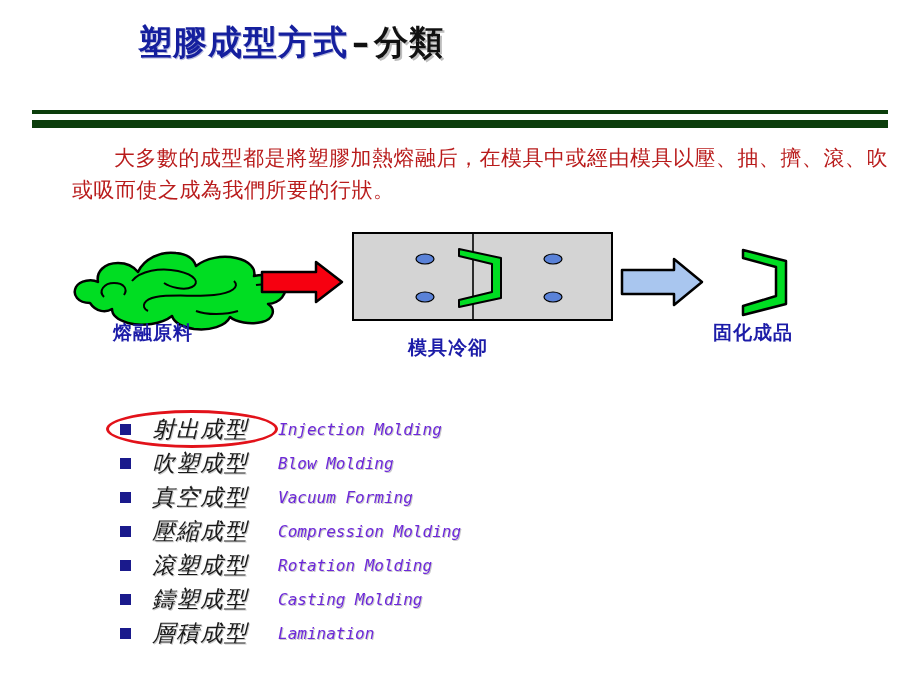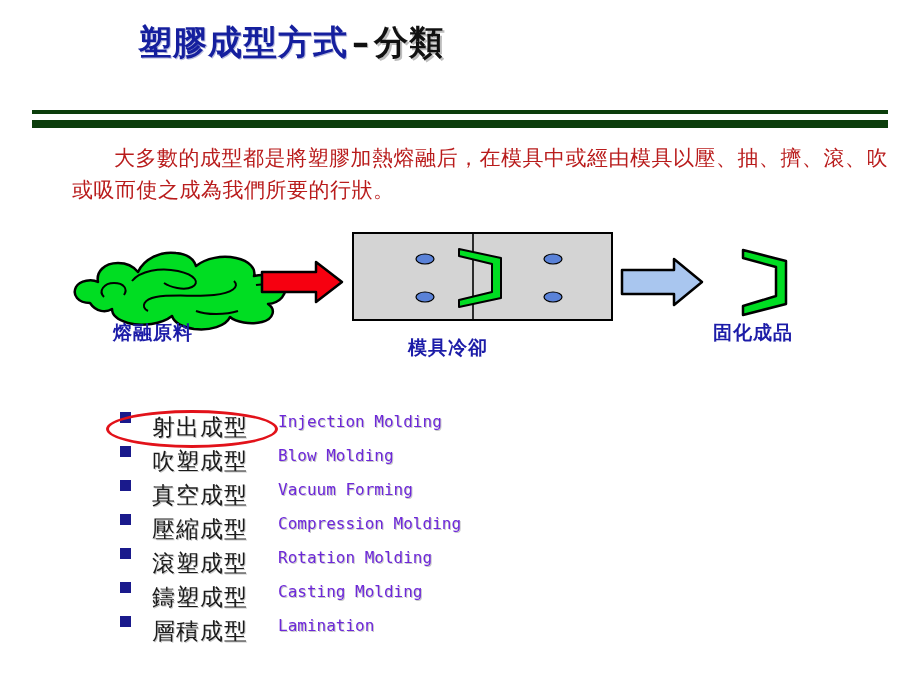--- a/index.html
+++ b/index.html
@@ -91,23 +91,24 @@
 
   
   #method-list {
     position: absolute;
     left: 120px;
     top: 412px;
     width: 680px;
   }
   .method-row {
     display: flex;
-    align-items: flex-start;
+    align-items: center;
     height: 34px;
     white-space: nowrap;
+    font-style: italic;
   }
   .bullet {
     width: 11px;
     height: 11px;
     background: #1a1a8c;
     flex: 0 0 11px;
     margin-right: 21px;
   }
   .zh {
     font-family: "DejaVu Sans", "Liberation Sans", sans-serif;

